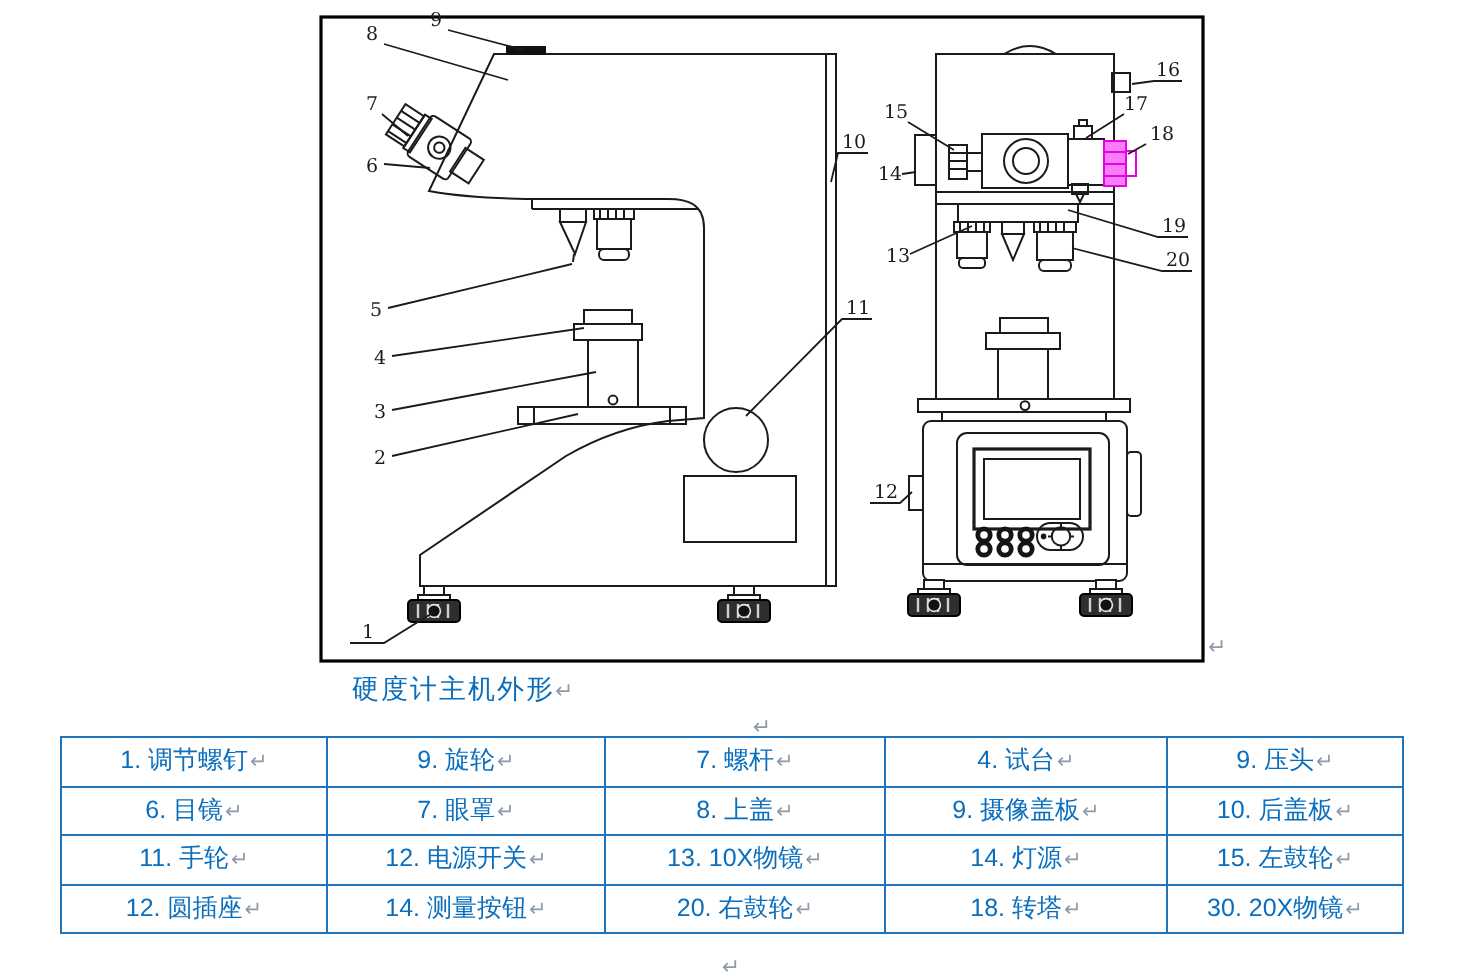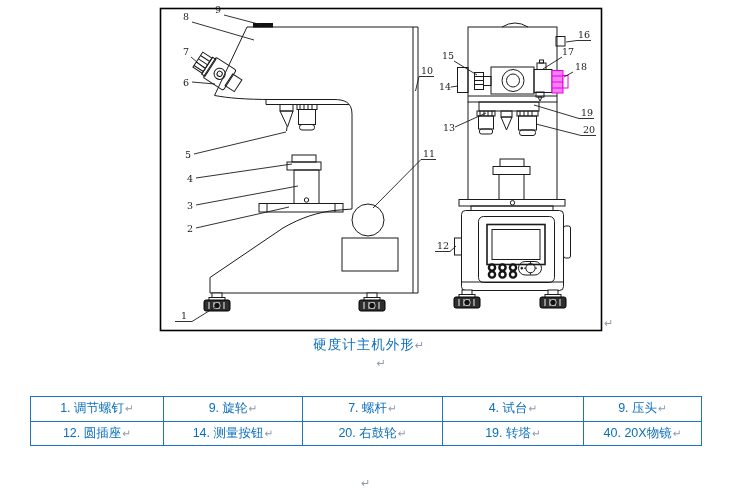--- a/index.html
+++ b/index.html
@@ -1,26 +1,26 @@
 <!DOCTYPE html>
 <html><head>
 <meta charset="utf-8">
 <style>
   html,body{margin:0;padding:0;background:#ffffff;}
   body{width:731px;height:490px;position:relative;overflow:hidden;
        font-family:"Liberation Sans",sans-serif;}
   .fig-svg{position:absolute;left:0;top:0;}
-  .caption{position:absolute;left:148px;top:336px;width:442px;text-align:center;
+  .caption{position:absolute;left:176px;top:336px;width:442px;
            color:#0a6ebd;font-size:13.5px;letter-spacing:1px;white-space:nowrap;}
   .pmark{color:#8f9bab;font-size:11px;}
   .mark-abs{position:absolute;color:#8f9bab;font-size:11px;}
   .mark-fig{left:604px;top:317px;}
   .mark-blank{left:160px;top:357px;width:442px;text-align:center;}
   .mark-bottom{left:30px;top:477px;width:671px;text-align:center;}
-  table.parts{position:absolute;left:30px;top:396px;width:671px;
+  table.parts{position:absolute;left:30px;top:368px;width:671px;
               border-collapse:collapse;table-layout:fixed;}
   table.parts td{border:1.6px solid #1f74bc;height:23.6px;padding:0;
                  text-align:center;vertical-align:middle;color:#0a6ebd;
                  font-size:12.5px;white-space:nowrap;overflow:hidden;}
   td .u{}
   td .rm{color:#8f9bab;font-size:10.5px;margin-left:1px;}
   svg text.co{font-family:"DejaVu Serif",serif;font-size:9.5px;fill:#1b1b1b;}
 </style>
 </head>
 <body>
@@ -270,22 +270,36 @@
     </colgroup>
   <tbody>
   <tr>
     <td><span>1. 调节螺钉</span><span class="rm">↵</span></td>
     <td><span>9. 旋轮</span><span class="rm">↵</span></td>
     <td><span>7. 螺杆</span><span class="rm">↵</span></td>
     <td><span>4. </span><span class="u">试台</span><span class="rm">↵</span></td>
     <td><span>9. 压头</span><span class="rm">↵</span></td>
   </tr>
   <tr>
+    <td><span>6. 目镜</span><span class="rm">↵</span></td>
+    <td><span>7. 眼罩</span><span class="rm">↵</span></td>
+    <td><span>8. 上盖</span><span class="rm">↵</span></td>
+    <td><span>9. 摄像盖板</span><span class="rm">↵</span></td>
+    <td><span>10. 后盖板</span><span class="rm">↵</span></td>
+  </tr>
+  <tr>
+    <td><span>11. 手轮</span><span class="rm">↵</span></td>
+    <td><span>12. 电源开关</span><span class="rm">↵</span></td>
+    <td><span>13. 10X物镜</span><span class="rm">↵</span></td>
+    <td><span>14. 灯源</span><span class="rm">↵</span></td>
+    <td><span>15. 左鼓轮</span><span class="rm">↵</span></td>
+  </tr>
+  <tr>
     <td><span>12. 圆插座</span><span class="rm">↵</span></td>
     <td><span>14. 测量按钮</span><span class="rm">↵</span></td>
     <td><span>20. 右鼓轮</span><span class="rm">↵</span></td>
-    <td><span>19. 转塔</span><span class="rm">↵</span></td>
-    <td><span>40.  20X物镜</span><span class="rm">↵</span></td>
+    <td><span>18. 转塔</span><span class="rm">↵</span></td>
+    <td><span>30.  20X物镜</span><span class="rm">↵</span></td>
   </tr>
   </tbody>
 </table>
 
 <div class="mark-abs mark-bottom">↵</div>
 
 </body></html>

